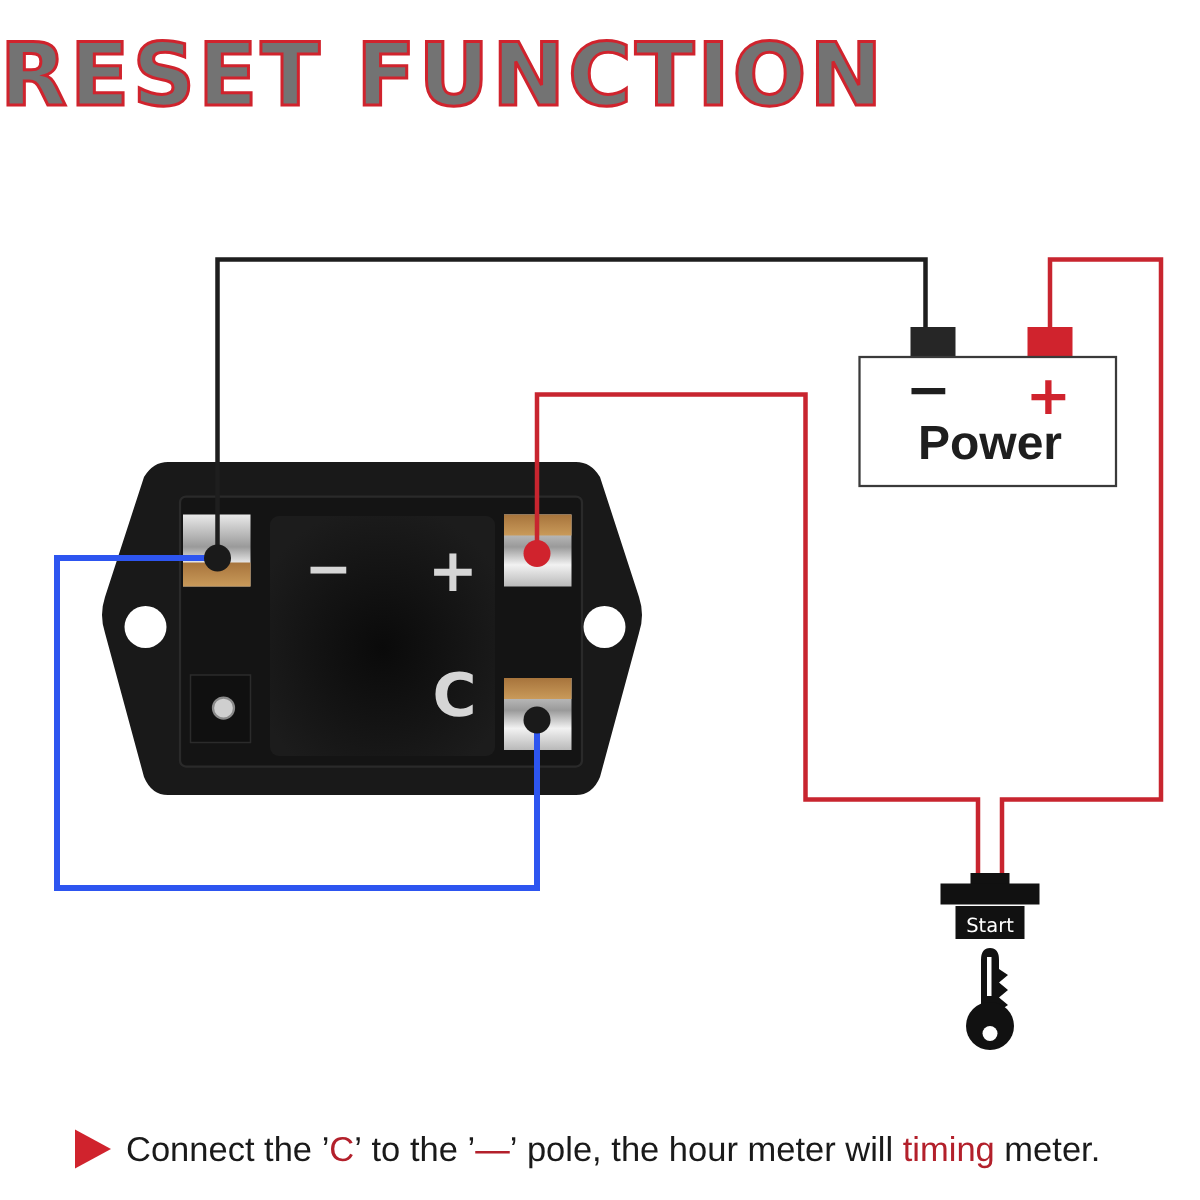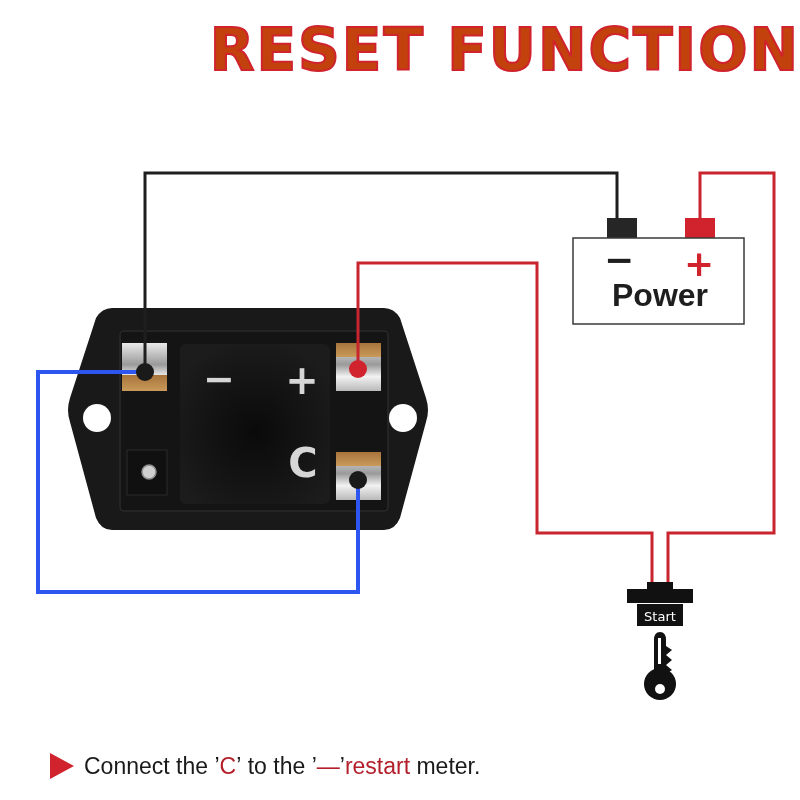--- a/index.html
+++ b/index.html
@@ -1,20 +1,20 @@
 <!DOCTYPE html>
 <html><head>
 <meta charset="utf-8">
 <style>
   html, body { margin:0; padding:0; background:#ffffff; }
   body { width:800px; height:800px; position:relative; overflow:hidden; font-family:"Liberation Sans", sans-serif; }
   #title {
-    position:absolute; left:0; top:16px; width:800px; text-align:right;
+    position:absolute; left:0; top:16px; width:800px; text-align:left;
     font-family:"DejaVu Sans", sans-serif; font-weight:bold; font-size:58px;
-    letter-spacing:2px; color:#c2410c;
+    letter-spacing:2px; color:#737373;
     -webkit-text-stroke:2px #d0232d;
   }
   svg#diagram { position:absolute; left:0; top:0; }
   #caption {
     position:absolute; left:50px; top:748px; width:740px; height:36px;
     display:flex; align-items:center;
     font-family:"Liberation Sans", sans-serif; font-size:23px; color:#1a1a1a;
   }
   #caption .arrow {
     width:0; height:0; border-top:13px solid transparent; border-bottom:13px solid transparent;
@@ -108,15 +108,16 @@
 <div id="caption">
   <div class="arrow"></div>
   <span>Connect the </span>
     <span>’</span>
     <span class="red">C</span>
     <span>’</span>
     <span> to the </span>
     <span>’</span>
     <span class="red">—</span>
     <span>’</span>
-    <span class="red">restart</span>
+    <span> pole, the hour meter will </span>
+    <span class="red">timing</span>
     <span> meter.</span>
 </div>
 
 </body></html>

